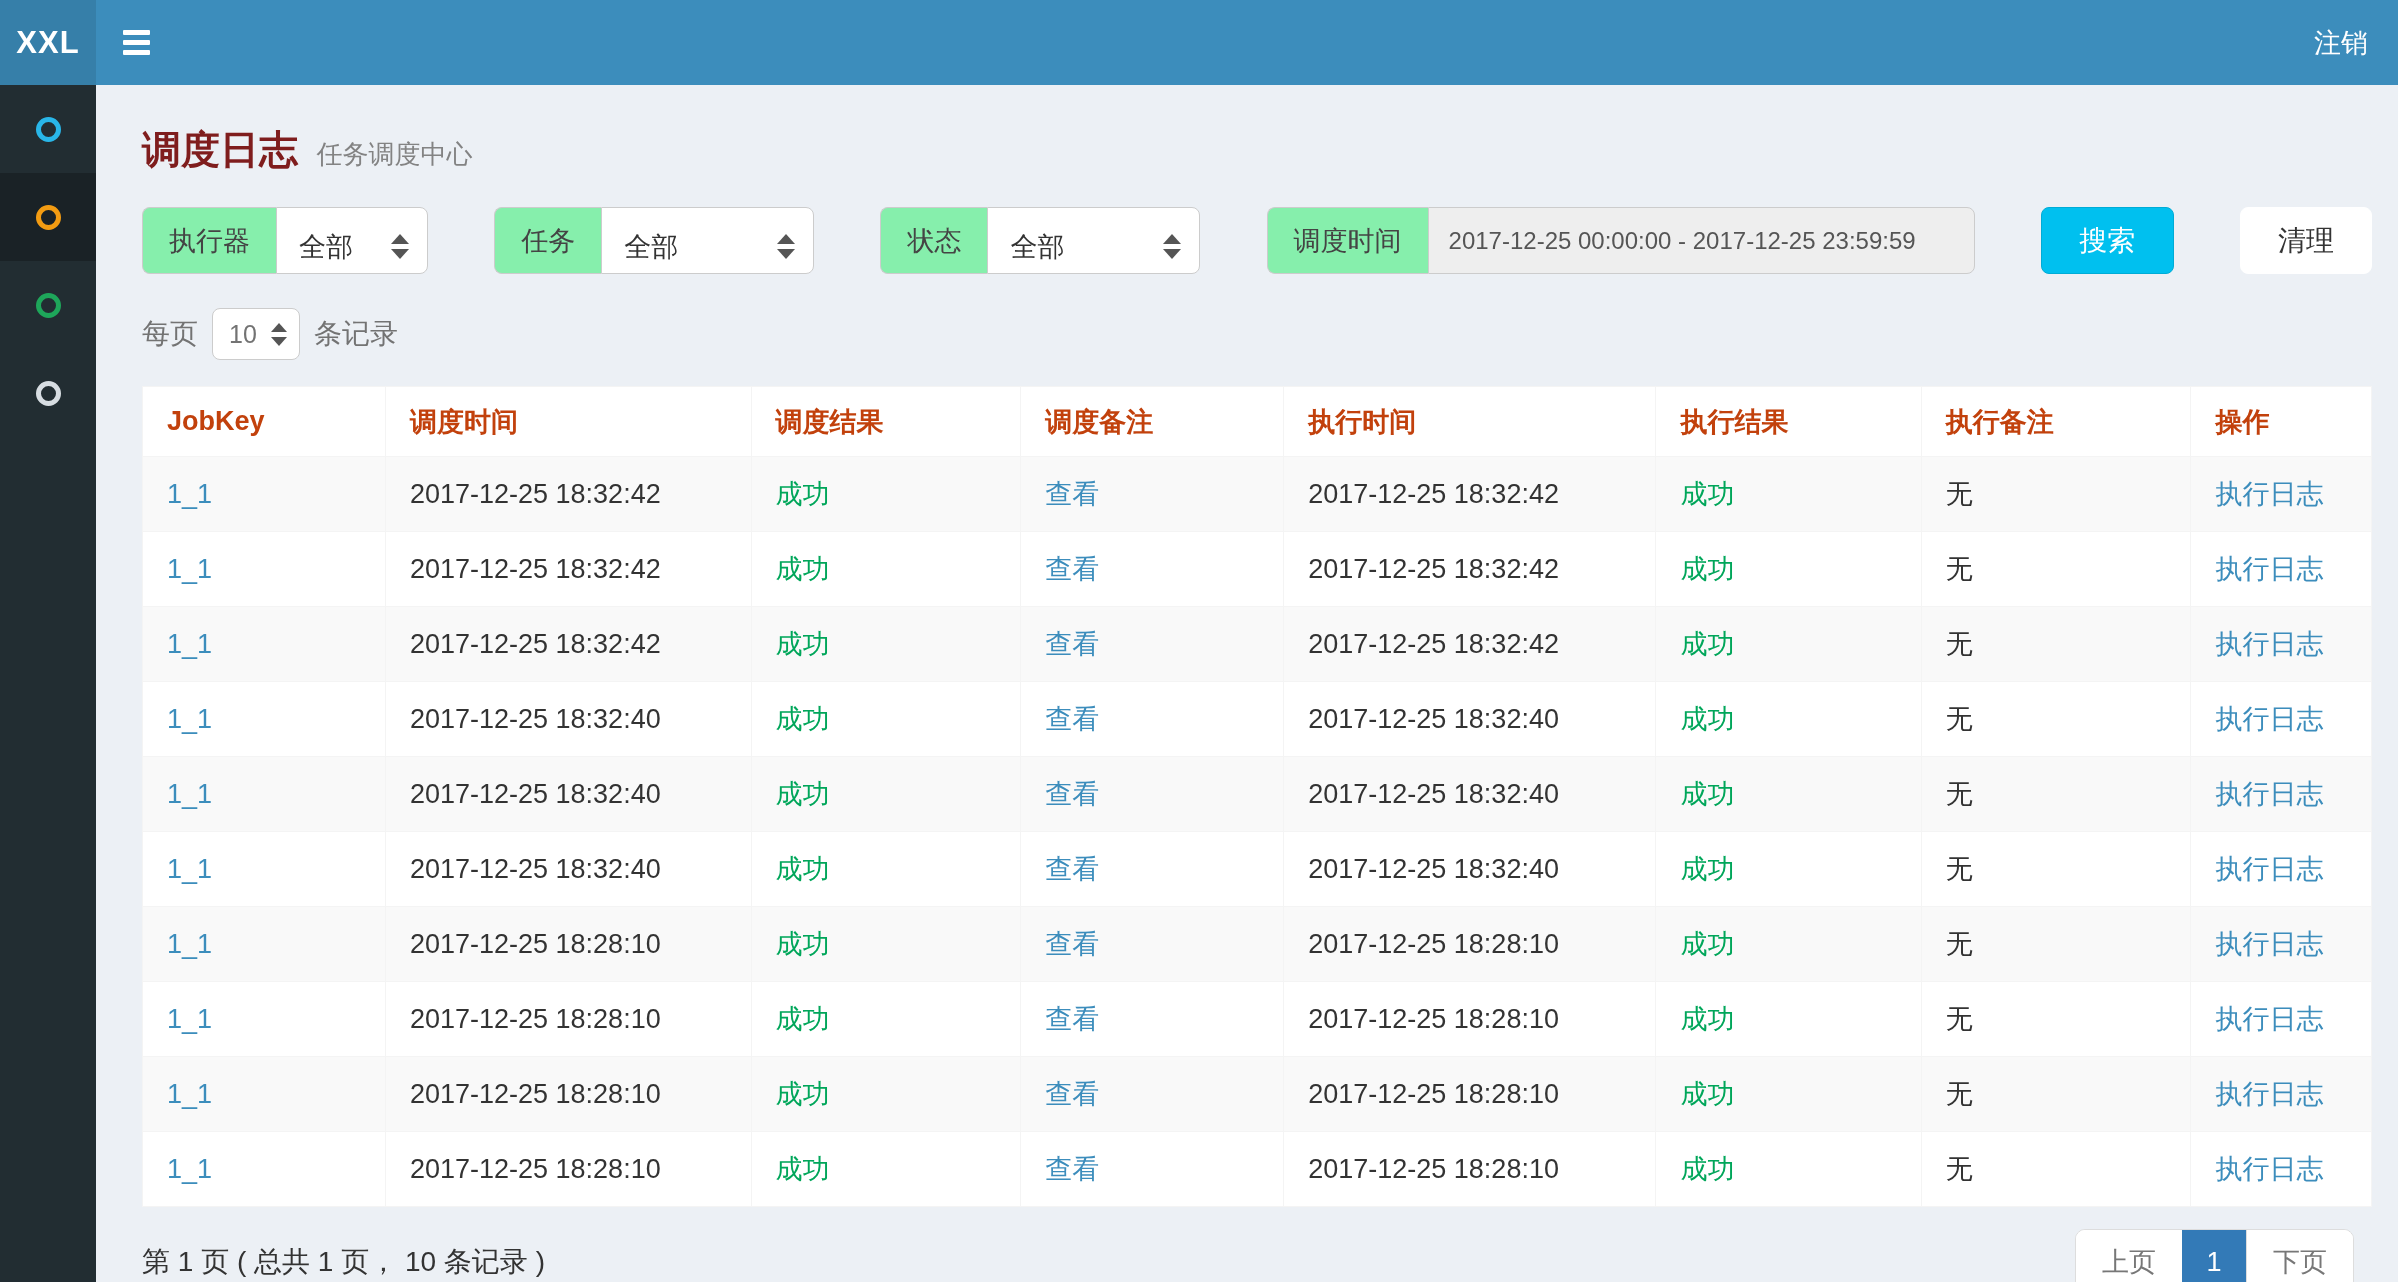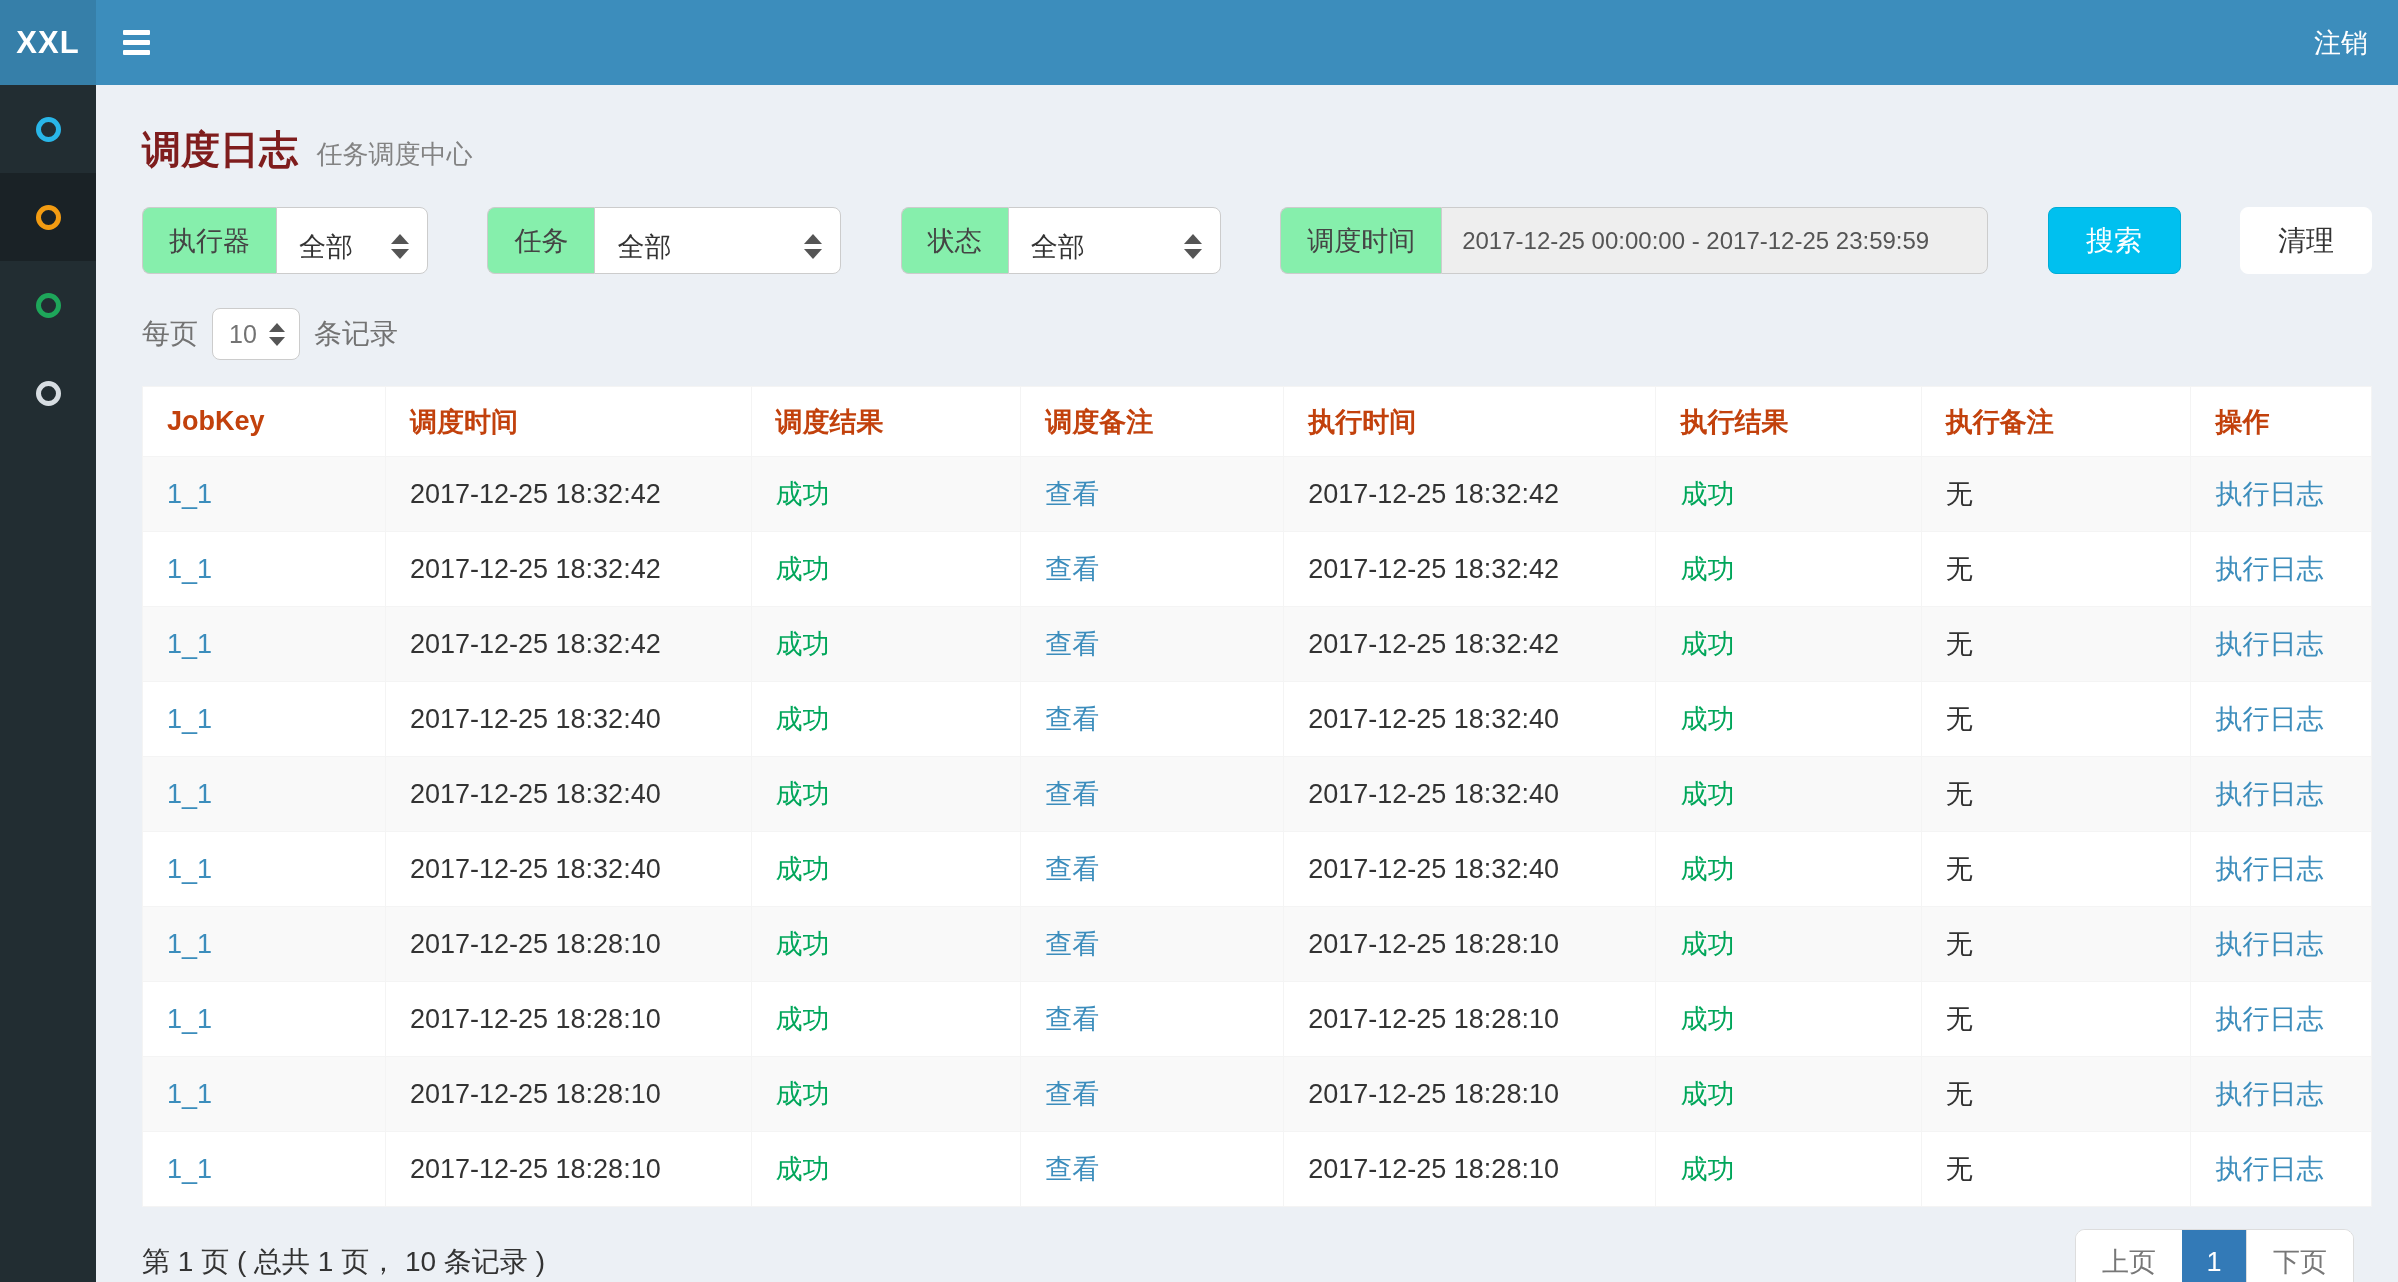--- a/index.html
+++ b/index.html
@@ -69,40 +69,40 @@
   .select-box {
     background: #fff; border: 1px solid #ccc; border-radius: 0 8px 8px 0;
     display: flex; align-items: center; justify-content: space-between;
     padding: 12px 18px 0 22px; font-size: 27px; color: #333; flex: 1; cursor: pointer;
   }
   .spin-arrows { display: flex; flex-direction: column; gap: 5px; }
   .spin-arrows i { display: block; width: 0; height: 0; border-left: 9px solid transparent; border-right: 9px solid transparent; }
   .spin-arrows i.up   { border-bottom: 10px solid #555; }
   .spin-arrows i.down { border-top: 10px solid #555; }
   .g-exec { width: 286px; }
-  .g-job  { width: 354px; }
+  .g-job  { width: 320px; }
   .g-stat { width: 320px; }
   .g-time { width: 708px; }
   .date-input {
     flex: 1; background: #eee; border: 1px solid #ccc; border-radius: 0 8px 8px 0;
     display: flex; align-items: center; padding: 0 20px;
     font-size: 24px; color: #555; white-space: nowrap; cursor: pointer;
   }
   .btn {
     height: 67px; border-radius: 8px; font-size: 28px; cursor: pointer;
     border: 1px solid transparent; font-family: inherit;
   }
   .btn-search { width: 133px; background: #00c0ef; border-color: #00acd6; color: #fff; }
   .btn-clear  { width: 132px; background: #fff; border-color: #fff; color: #333; }
 
   
   .pagesize-row { display: flex; align-items: center; margin-bottom: 26px; font-size: 28px; color: #737373; }
   .pagesize-select {
     height: 52px; min-width: 88px; background: #fff; border: 1px solid #ccc; border-radius: 8px;
-    display: inline-flex; align-items: center; justify-content: flex-start;
+    display: inline-flex; align-items: center; justify-content: space-between;
     padding: 0 12px 0 16px; margin: 0 14px; font-size: 25px; cursor: pointer; gap: 12px;
   }
   .pagesize-select .spin-arrows i.up { border-bottom-width: 9px; border-left-width: 8px; border-right-width: 8px; }
   .pagesize-select .spin-arrows i.down { border-top-width: 9px; border-left-width: 8px; border-right-width: 8px; }
 
   
   table.log-table {
     width: 100%; background: #fff; border-collapse: collapse;
     border: 1px solid #f4f4f4; font-size: 27px;
   }

